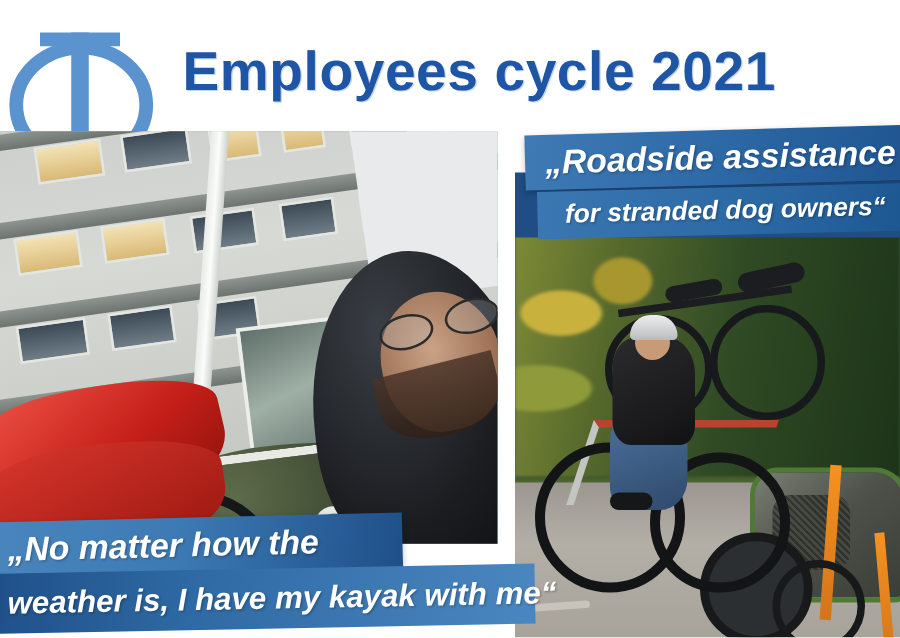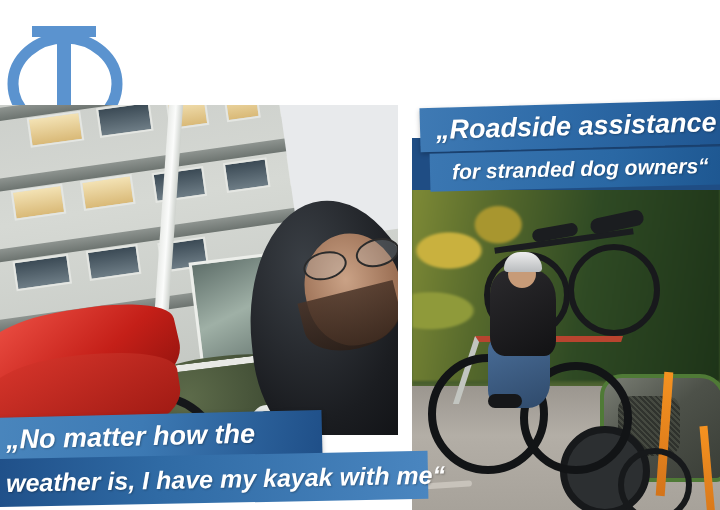--- a/index.html
+++ b/index.html
@@ -164,20 +164,21 @@
 <div id="poster">
 
   <div class="logo">
     <svg viewBox="0 0 118 128" xmlns="http://www.w3.org/2000/svg" aria-hidden="true">
       <ellipse cx="59" cy="76" rx="52" ry="46" fill="none" stroke="#5b93cf" stroke-width="11"></ellipse>
       <rect x="51" y="18" width="14" height="110" fill="#5b93cf"></rect>
       <rect x="26" y="18" width="64" height="11" fill="#5b93cf"></rect>
     </svg>
   </div>
 
+  <div class="title">Employees cycle 2021</div>
 
   <div class="photo photo-left">
     <div class="bldg">
       <div class="floorline" style="top:38px"></div>
       <div class="floorline" style="top:108px"></div>
       <div class="floorline" style="top:178px"></div>
       <div class="floorline" style="top:248px"></div>
       <div class="win lit" style="left:60px;top:52px;width:54px"></div>
       <div class="win" style="left:130px;top:52px;width:54px"></div>
       <div class="win lit" style="left:200px;top:54px;width:40px"></div>

